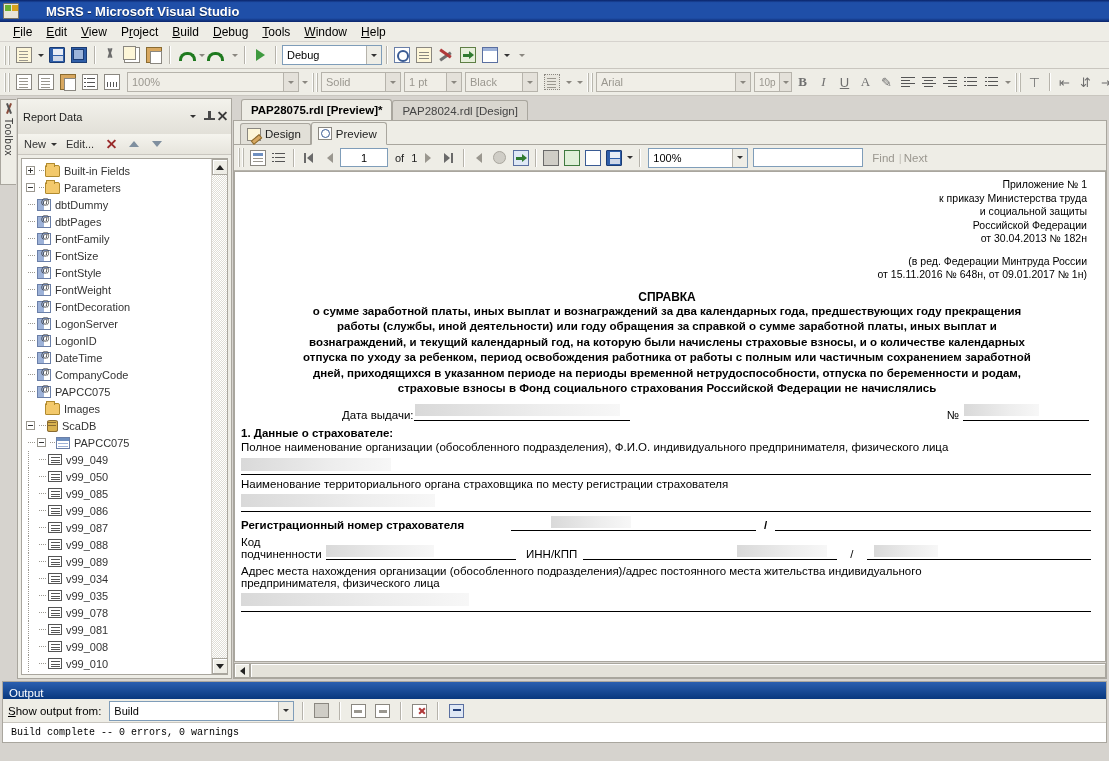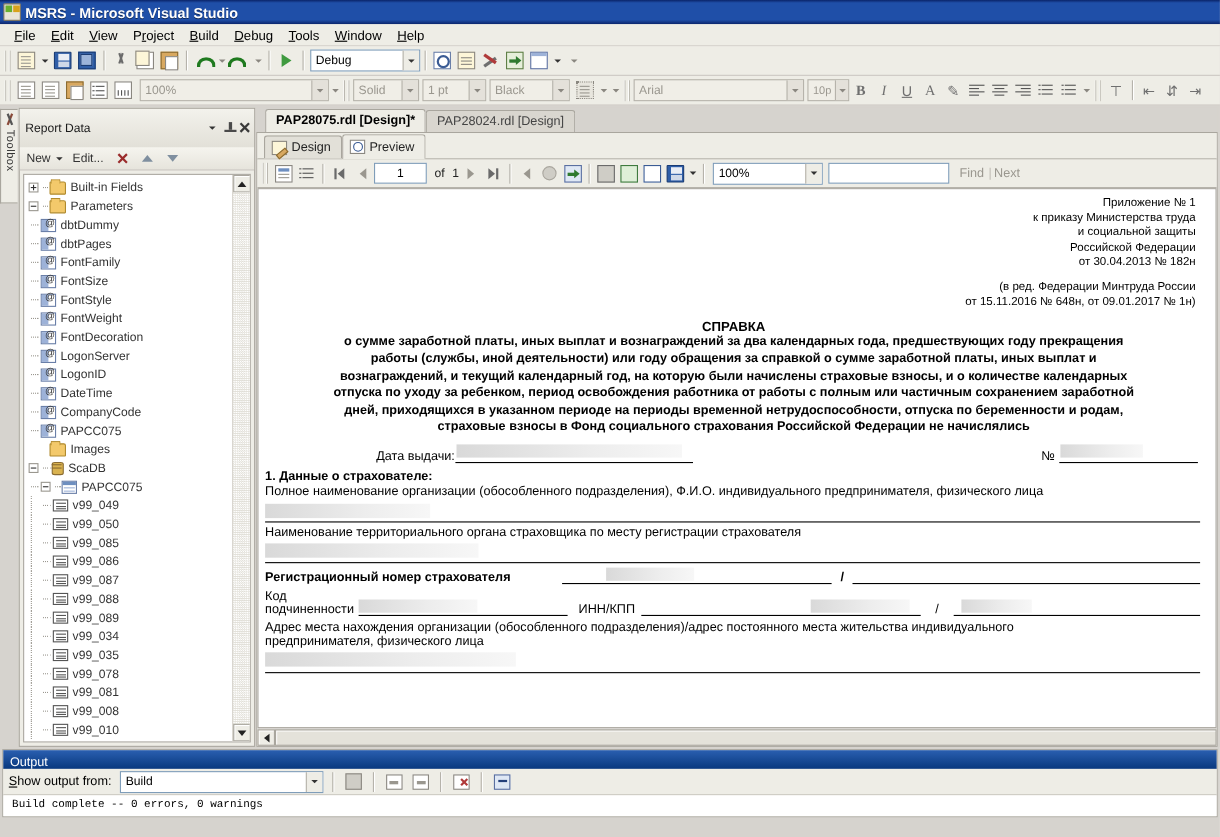--- a/index.html
+++ b/index.html
@@ -21,21 +21,21 @@
   #titlebar .vs-logo{
     width:16px;height:16px;margin-right:4px;position:relative;flex:0 0 auto;
     background:#e8e4d8;border:1px solid #7a7464;border-radius:1px;
   }
   #titlebar .vs-logo:before{
     content:"";position:absolute;left:1px;top:1px;width:6px;height:6px;background:#68b030;
   }
   #titlebar .vs-logo:after{
     content:"";position:absolute;left:8px;top:1px;width:6px;height:6px;background:#d8a21c;
   }
-  #titlebar .ttl{ text-shadow:0 1px 0 rgba(0,0,0,.5); }
+  #titlebar .ttl{ text-shadow:0 1px 0 rgba(0,0,0,.5);margin-left:23px; }
 
   
   #menubar{
     height:20px; background:#eeede6; display:flex; align-items:center;
     border-bottom:1px solid #d6d3ce; padding-left:6px;
   }
   #menubar .mi{ padding:2px 7px; font-size:12px; color:#000; cursor:default; }
   #menubar .mi u{ text-decoration:underline; }
 
   
@@ -372,21 +372,21 @@
   <div class="combo dis" style="width:172px;margin-left:4px">
     <span>100%</span>
     <span class="arrow">
         <span class="tri-d g"></span>
       </span>
   </div>
   <div class="dropmark">
       <span class="tri-d g"></span>
     </div>
   <div class="grip"></div>
-  <div class="combo dis" style="width:60px">
+  <div class="combo dis" style="width:80px">
     <span>Solid</span>
     <span class="arrow">
         <span class="tri-d g"></span>
       </span>
   </div>
   <div class="combo dis" style="width:58px;margin-left:3px">
     <span>1 pt</span>
     <span class="arrow">
         <span class="tri-d g"></span>
       </span>
@@ -680,21 +680,21 @@
             <span style="width:0;height:0;border-left:4px solid transparent;border-right:4px solid transparent;border-top:5px solid #222"></span>
           </div>
       </div>
     </div>
   </div>
 
   <div id="editor">
 
     <div id="doctabs">
       <div class="dtab active">
-        <span>PAP28075.rdl [Design]*</span>
+        <span>PAP28075.rdl [Preview]*</span>
       </div>
       <div class="dtab inactive">
         <span>PAP28024.rdl [Design]</span>
       </div>
     </div>
 
     <div id="editpane">
       <div id="viewtabs">
         <div class="vtab">
           <span class="vtabico design"></span>

